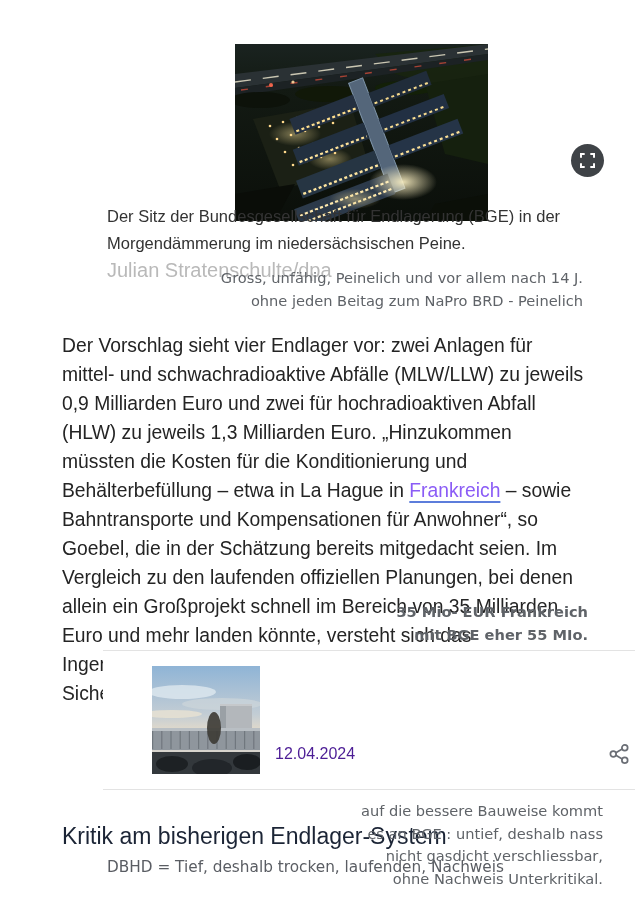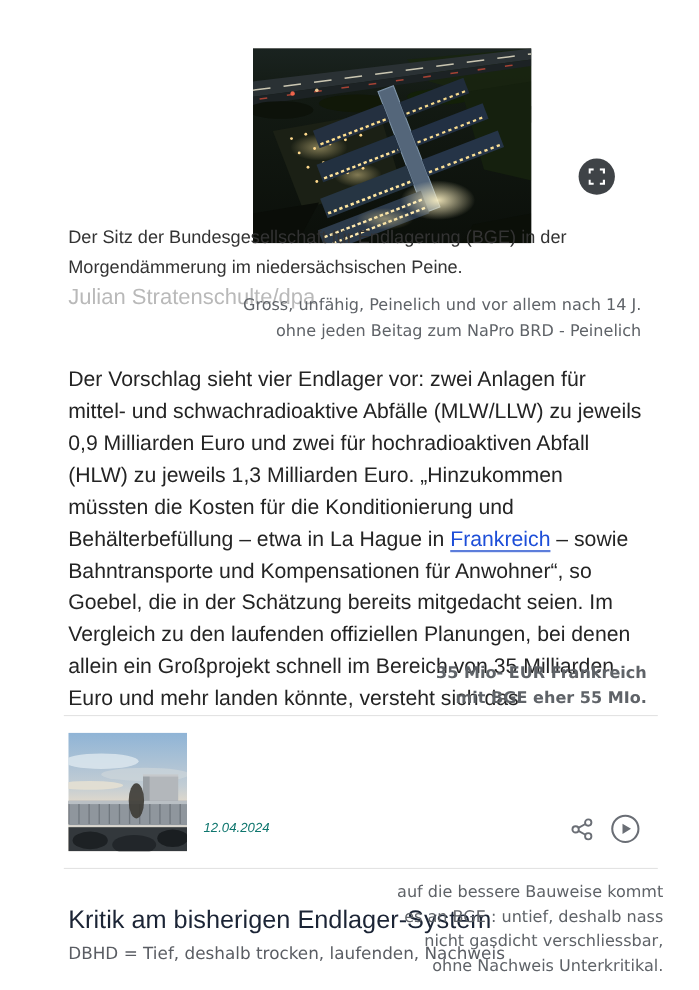--- a/index.html
+++ b/index.html
@@ -1,20 +1,20 @@
 <!DOCTYPE html>
 <html><head>
 <meta charset="utf-8">
 <style>
   html,body{margin:0;padding:0;}
   body{
     width:635px;height:900px;background:#ffffff;position:relative;overflow:hidden;
     font-family:"Liberation Sans",sans-serif;
   }
-  .abs{position:absolute;}
+  .abs{position:absolute;margin-left:45px;}
   .pre{white-space:pre-line;}
 
   
   .hero-figure{left:190px;top:28px;width:253px;height:177px;overflow:hidden;background:#0d120c;cursor:pointer;}
   .hero-figure svg{display:block;width:100%;height:100%;}
 
   .fullscreen-btn{
     left:526px;top:144px;width:33px;height:33px;border-radius:50%;
     background:#3f4347;border:none;display:flex;align-items:center;justify-content:center;
     cursor:pointer;padding:0;
@@ -28,38 +28,38 @@
     font-size:14.6px;line-height:22.5px;
   }
   .anno-photo{top:267px;right:52px;text-align:right;}
   .anno-cost{top:601px;right:47px;font-weight:bold;}
   .anno-construction{top:800px;right:32px;}
 
   .article-text{
     left:62px;top:331px;width:522px;font-size:19.3px;line-height:29px;color:#242424;
   }
   .article-link{
-    color:#1d4ed8;cursor:pointer;
+    color:#8b5cf6;cursor:pointer;
     text-decoration:underline;text-decoration-color:#5c7ddb;
     text-decoration-thickness:1.5px;text-underline-offset:4px;
   }
 
   
   .card{
     left:58px;top:650px;width:540px;height:138px;background:#ffffff;
     border-top:1px solid #e3e3e3;border-bottom:1px solid #e3e3e3;cursor:pointer;
   }
   .card-thumb{left:4px;top:15px;width:108px;height:108px;overflow:hidden;}
   .card-thumb svg{display:block;width:100%;height:100%;}
   .card-title{
     left:127px;top:12px;width:414px;
     font-family:"Liberation Serif",serif;font-weight:bold;
     font-size:21.5px;line-height:26.5px;color:#2b333d;
   }
-  .card-date{left:127px;top:94px;font-size:12px;color:#0f766e;font-style:italic;}
+  .card-date{left:127px;top:94px;font-size:16px;color:#4c1d95;}
   .icon-btn{background:none;border:none;padding:0;cursor:pointer;}
   .share-btn{left:460px;top:90px;width:24px;height:26px;}
   .play-btn{left:496px;top:88px;width:29px;height:29px;}
 
   .section-heading{
     left:62px;top:823px;font-size:23px;font-weight:normal;color:#1b2435;
   }
   .section-subline{
     left:62px;top:858px;font-family:"DejaVu Sans",sans-serif;font-size:15.3px;color:#5a5d63;
   }

